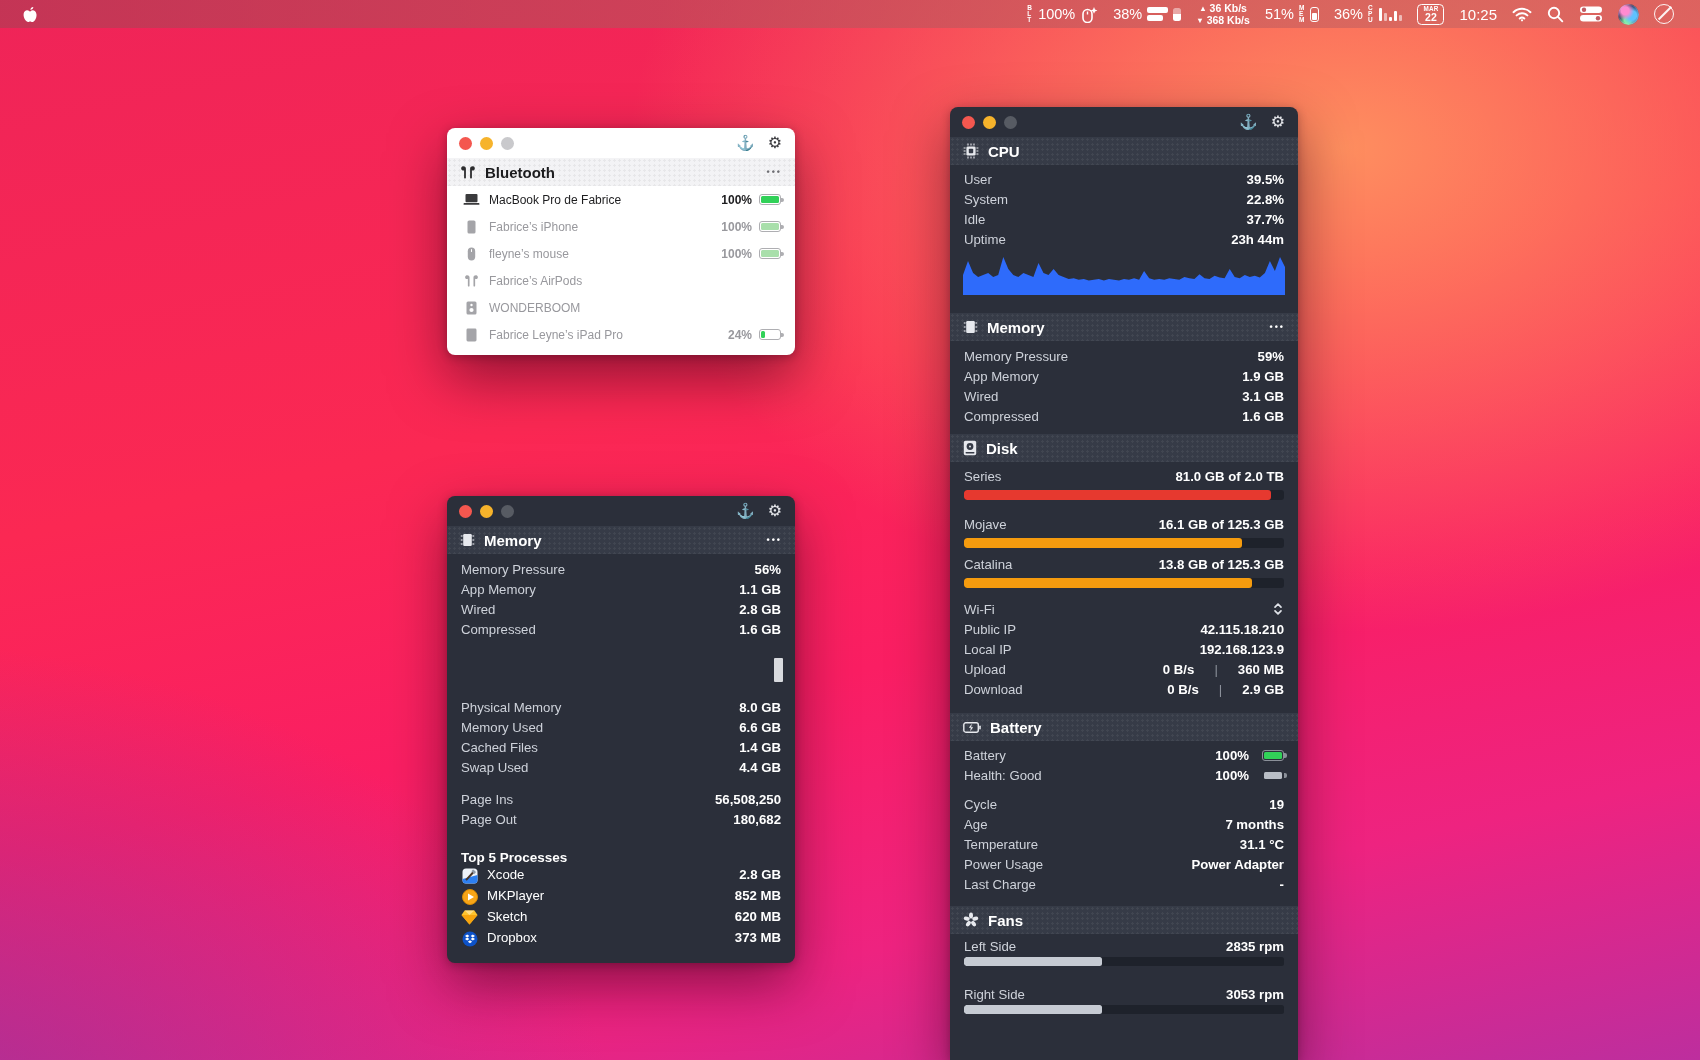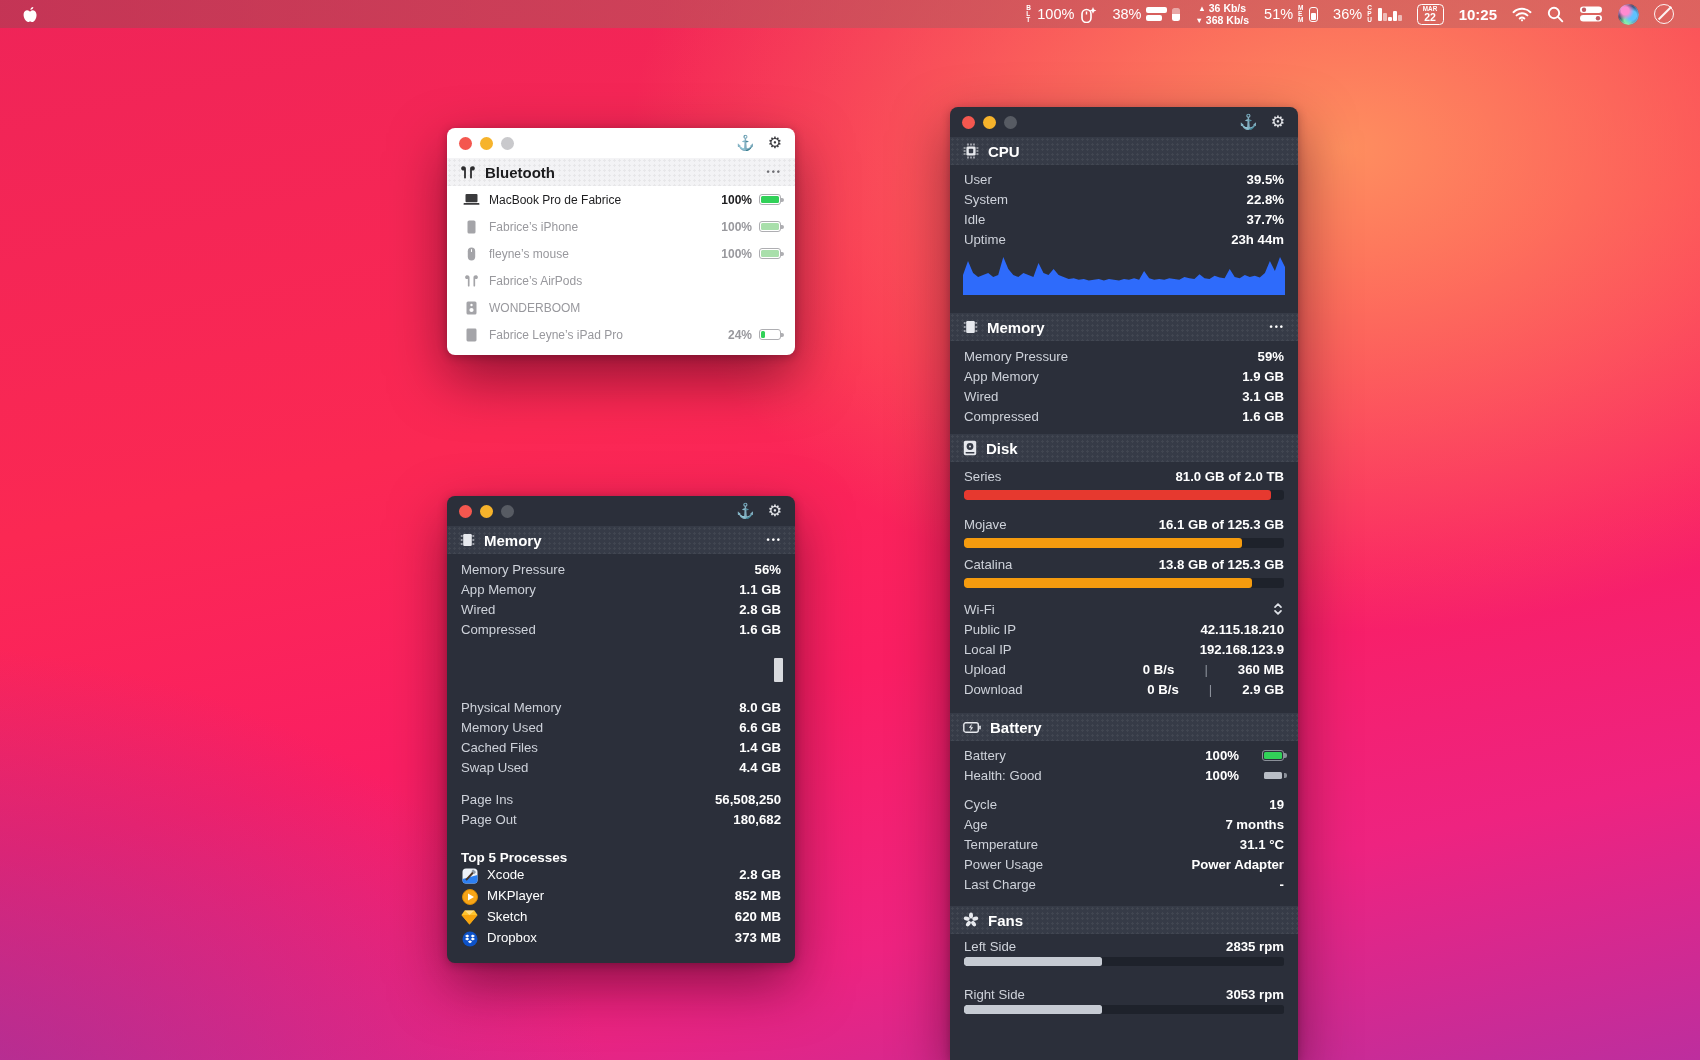--- a/index.html
+++ b/index.html
@@ -25,21 +25,21 @@
   .mb-pill-s{width:8px;height:13px;border-radius:2.5px;overflow:hidden;display:flex;flex-direction:column;}
   .mb-pill-s i{flex:1;background:rgba(255,255,255,.45);}
   .mb-pill-s b{height:7px;background:#fff;}
   .vpill{width:9px;height:15px;border:1.2px solid #fff;border-radius:3px;display:flex;flex-direction:column;justify-content:flex-end;padding:1px;box-sizing:border-box;}
   .vpill i{display:block;height:55%;background:#fff;border-radius:1px;}
   .mb-bars{display:flex;align-items:flex-end;gap:1.5px;height:14px;}
   .mb-bars i{display:block;width:3.5px;background:#fff;border-radius:1px;}
   .cal{width:27px;height:21px;border:1.6px solid #fff;border-radius:4.5px;display:flex;flex-direction:column;align-items:center;justify-content:center;box-sizing:border-box;}
   .cal .m{font-size:6.3px;font-weight:700;line-height:6.5px;letter-spacing:.2px;}
   .cal .d{font-size:10.5px;font-weight:700;line-height:10.5px;}
-  .clock{font-size:15px;font-weight:700;}
+  .clock{font-size:15px;font-weight:400;}
   .mb-circle{width:20px;height:20px;border:1.8px solid rgba(255,255,255,.92);border-radius:50%;position:relative;box-sizing:border-box;}
   .mb-circle::after{content:"";position:absolute;left:50%;top:-1px;width:1.8px;height:18px;background:rgba(255,255,255,.92);transform:rotate(45deg);transform-origin:center;}
   .siri{width:21px;height:21px;border-radius:50%;
     background:
       radial-gradient(circle at 34% 32%, #ff8bd1 0 20%, rgba(255,139,209,0) 46%),
       radial-gradient(circle at 68% 54%, #5ec2ff 0 24%, rgba(94,194,255,0) 55%),
       radial-gradient(circle at 46% 78%, #86f0a2 0 16%, rgba(134,240,162,0) 46%),
       #20284e;
     box-shadow:inset 0 0 0 1px rgba(255,255,255,.25);}
   svg.mbicon{display:block;}
@@ -59,21 +59,21 @@
   .sec-header{height:28px;display:flex;align-items:center;gap:9px;padding:0 13px;
     font-size:15px;font-weight:700;position:relative;}
   .sec-header .dots{margin-left:auto;font-size:9px;letter-spacing:2px;}
   .hdr-light{background:#f3f3f5;color:#1c1c1e;
     background-image:radial-gradient(rgba(0,0,0,.05) 1px, transparent 1.2px);background-size:5px 5px;}
   .hdr-dark{background:#363b47;color:#fff;
     background-image:radial-gradient(rgba(255,255,255,.055) 1px, transparent 1.2px);background-size:5px 5px;}
   .row{display:flex;align-items:center;height:20px;padding:0 14px;font-size:13.2px;}
   .row .lbl{color:#ced2da;}
   .row .val{margin-left:auto;font-weight:700;color:#fff;}
-  .val-group{margin-left:auto;display:flex;align-items:center;gap:23px;}
+  .val-group{margin-left:auto;display:flex;align-items:center;gap:13px;}
   .val-group .val{margin-left:0;}
   
   .batt{width:22px;height:11px;border:1.2px solid #aeaeb2;border-radius:3px;position:relative;box-sizing:border-box;padding:1px;}
   .batt::after{content:"";position:absolute;right:-3.8px;top:2.5px;width:2.5px;height:4.5px;background:#aeaeb2;border-radius:0 2px 2px 0;}
   .batt i{display:block;height:100%;border-radius:1.5px;}
   .batt-dark{border-color:#8b9099;} .batt-dark::after{background:#8b9099;}
   
   .bar-track{height:10px;margin:4px 14px 0 14px;background:#1e222b;border-radius:3px;overflow:hidden;}
   .bar-fill{height:100%;border-radius:3px;}
   .fan-track{height:9px;margin:1px 14px 0 14px;background:#1e222b;border-radius:2.5px;overflow:hidden;}

